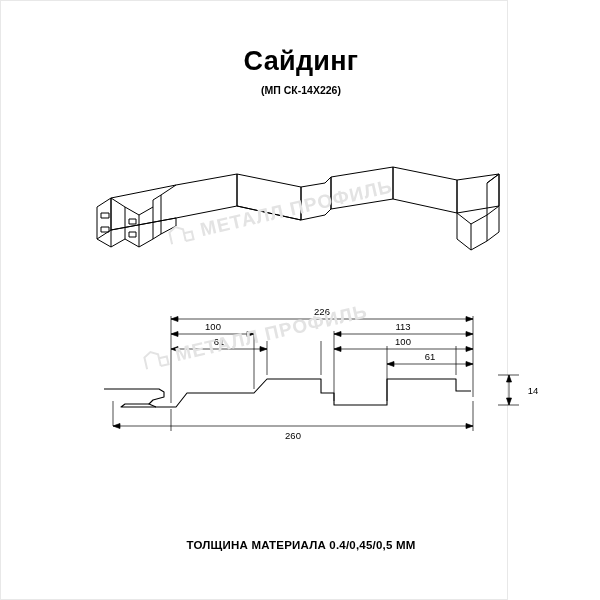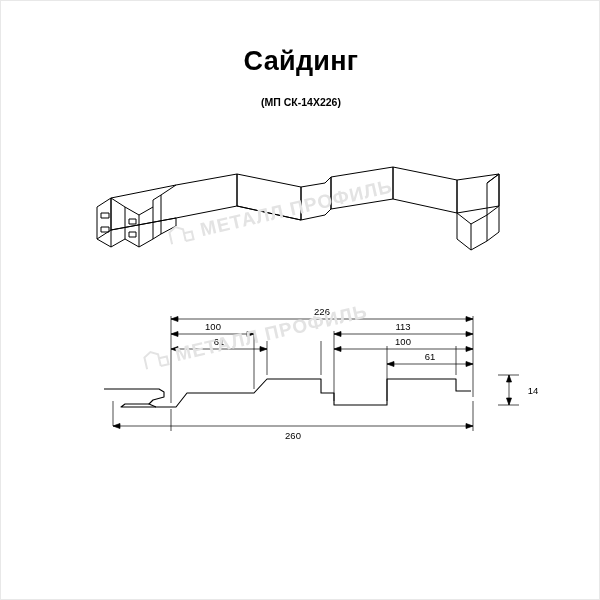--- a/index.html
+++ b/index.html
@@ -9,21 +9,21 @@
   body {
     width: 600px;
     height: 600px;
     background: #ffffff;
     font-family: "Liberation Sans", sans-serif;
     color: #000000;
     overflow: hidden;
   }
   .page {
     position: relative;
-    width: 600px;
+    width: 508px;
     height: 600px;
     box-sizing: border-box;
     border: 1px solid #e8e8e8;
   }
   .title-block {
     position: absolute;
     top: 44px;
     left: 0;
     width: 600px;
     text-align: center;
@@ -36,21 +36,21 @@
   }
   .title-sub {
     font-size: 14px;
     font-weight: bold;
     margin-top: 7px;
     line-height: 17px;
   }
   .title-code {
     font-size: 10.5px;
     font-weight: bold;
-    margin-top: 19px;
+    margin-top: 7px;
     line-height: 13px;
   }
   .footer-note {
     position: absolute;
     bottom: 48px;
     left: 0;
     width: 600px;
     text-align: center;
     font-size: 11.5px;
     font-weight: bold;
@@ -200,14 +200,15 @@
 
   <div class="wm wm2">
     <span class="wm-mark">
       <svg width="26" height="20" viewBox="0 0 26 20" fill="none" stroke="#e3e3e3" stroke-width="2">
         <path d="M2 18 L2 6 L9 2 L16 6 L16 18"></path>
         <path d="M16 10 L24 10 L24 18 L16 18"></path>
       </svg>
     </span><span>МЕТАЛЛ ПРОФИЛЬ</span>
   </div>
 
+  <div class="footer-note">ТОЛЩИНА МАТЕРИАЛА 0.4/0,45/0,5 ММ</div>
 
 </div>
 
 </body></html>

